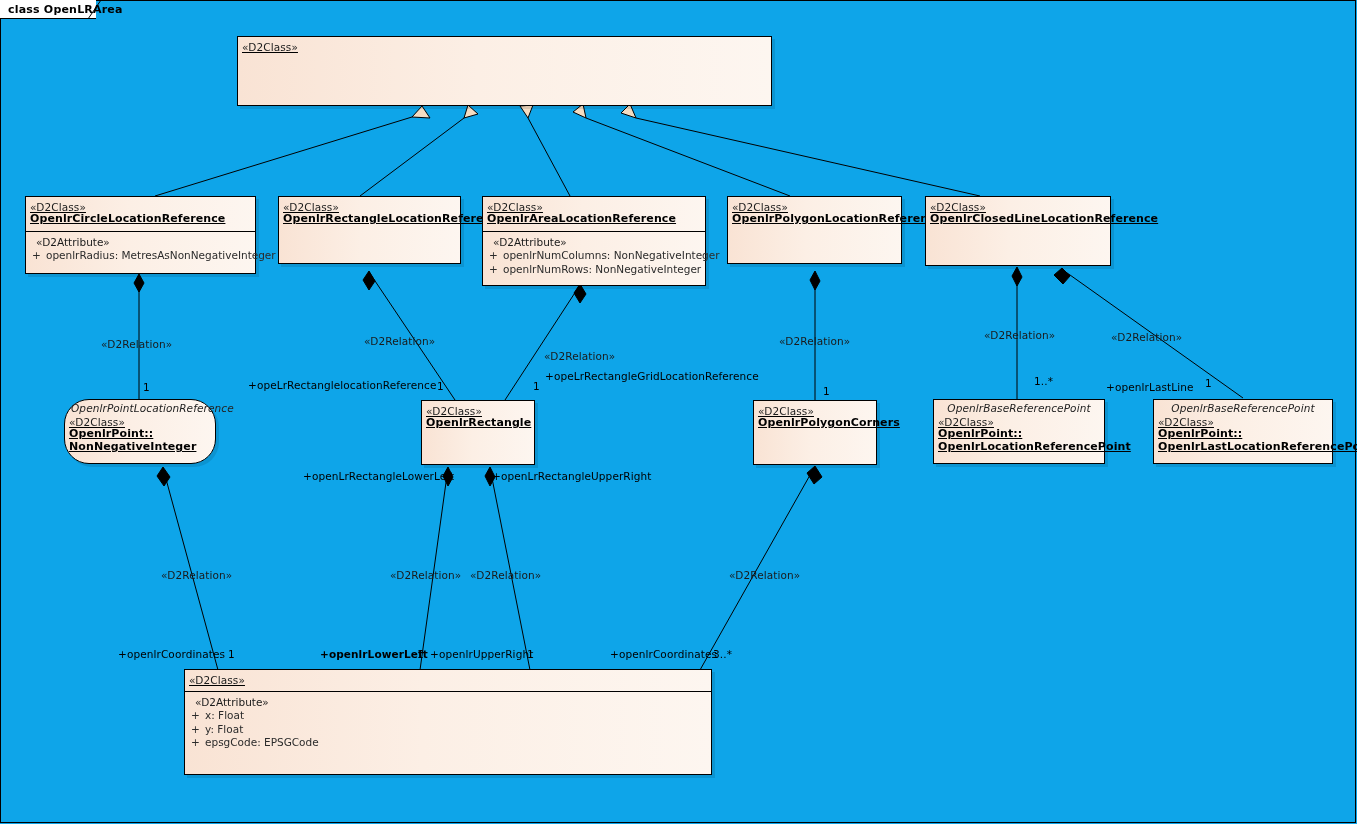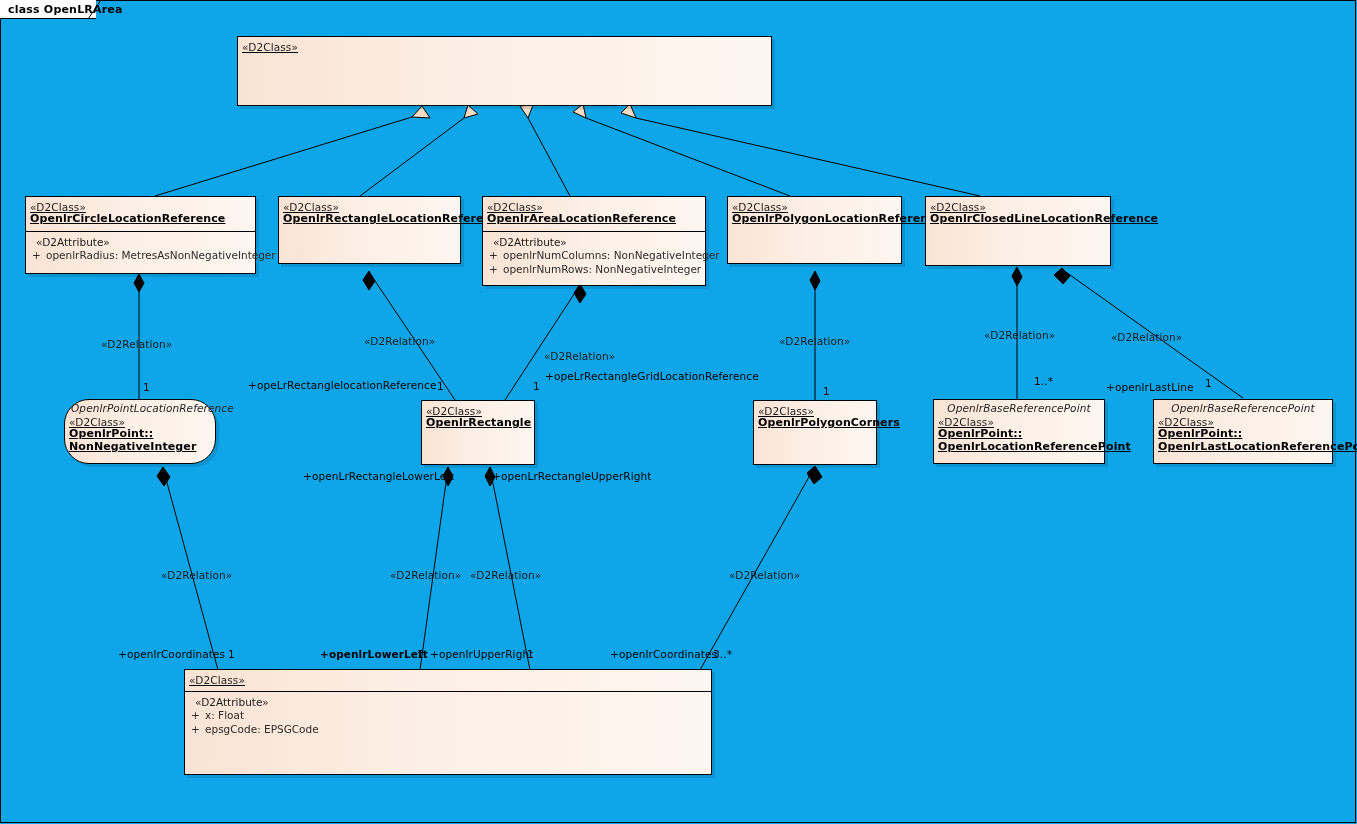--- a/index.html
+++ b/index.html
@@ -293,20 +293,21 @@
     </div>
   </div>
 
   <div class="uml" style="left:184px; top:669px; width:528px; height:106px;">
     <div class="hdr">
       <span class="stereo">«D2Class»</span>
     </div>
     <div class="sep attrs">
       <span class="astereo">«D2Attribute»</span>
       <span class="arow"><span class="vis">+</span><span>x: Float</span></span>
+      <span class="arow"><span class="vis">+</span><span>y: Float</span></span>
       <span class="arow"><span class="vis">+</span><span>epsgCode: EPSGCode</span></span>
     </div>
   </div>
 
   <div class="lbl stereo-lbl" style="left:101px; top:338px;">«D2Relation»</div>
   <div class="lbl mult" style="left:143px; top:381px;">1</div>
 
   <div class="lbl stereo-lbl" style="left:364px; top:335px;">«D2Relation»</div>
   <div class="lbl" style="left:248px; top:379px;">+opeLrRectanglelocationReference</div>
   <div class="lbl mult" style="left:437px; top:380px;">1</div>

